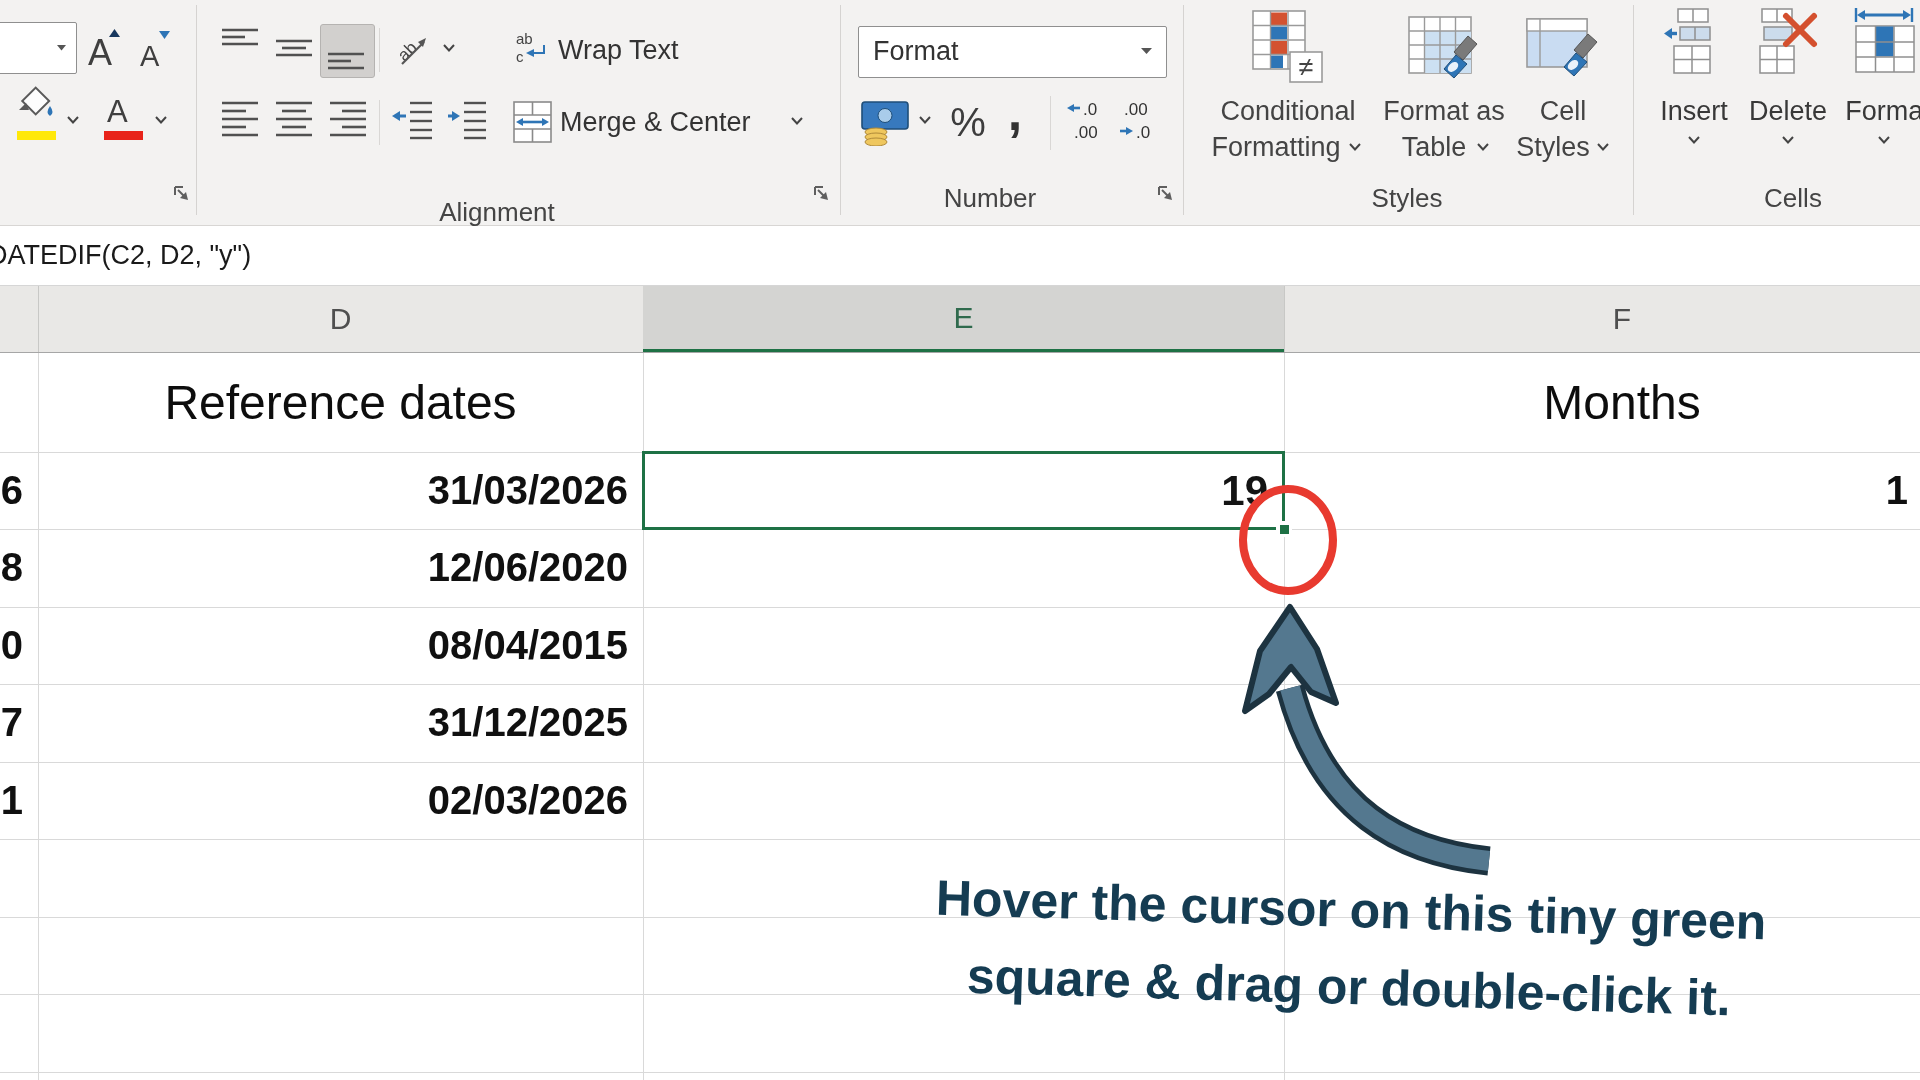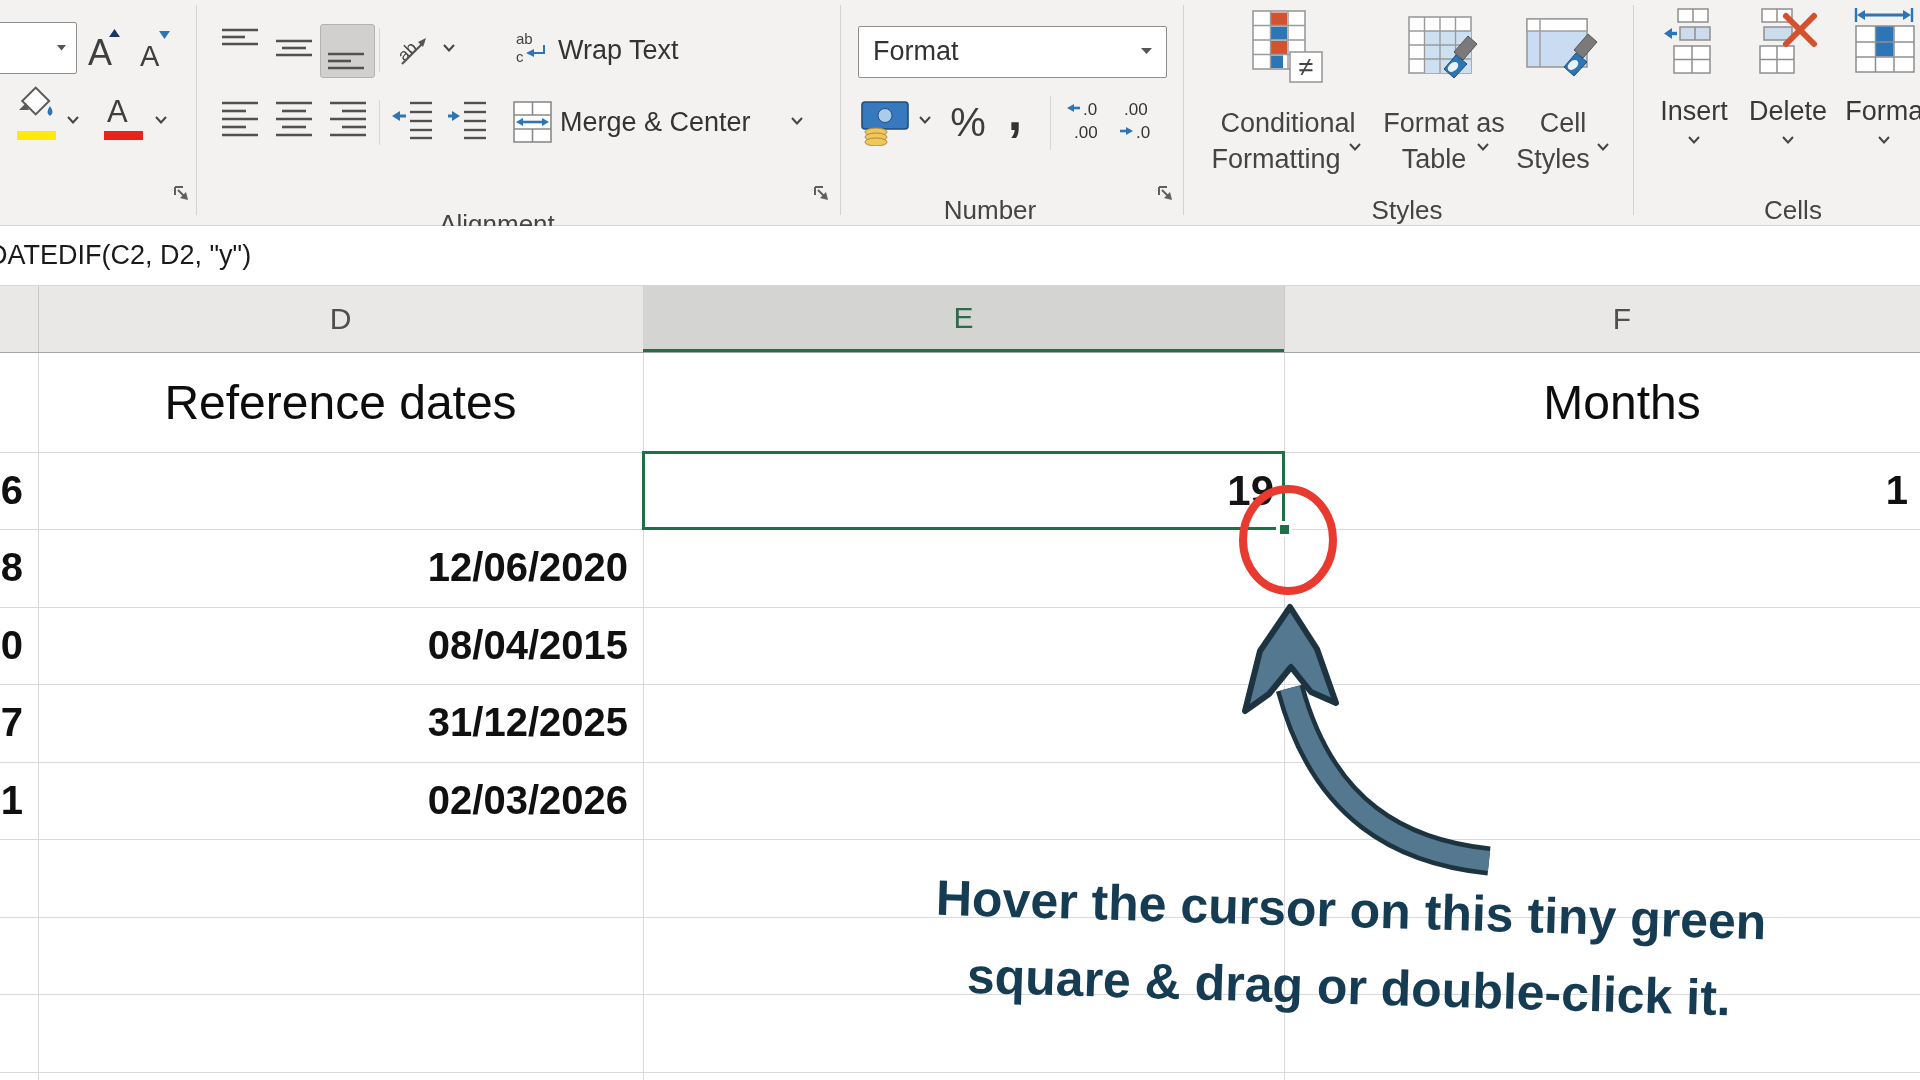--- a/index.html
+++ b/index.html
@@ -3,21 +3,21 @@
 <meta charset="utf-8">
 <style>
   html,body{margin:0;padding:0;background:#888;}
   .screen{position:relative;width:1920px;height:1080px;overflow:hidden;background:#fff;
           font-family:"Liberation Sans",sans-serif;color:#222;}
   .abs{position:absolute;}
   
   .ribbon{position:absolute;left:0;top:0;width:1920px;height:225px;background:#f3f2f1;border-bottom:1px solid #d8d6d4;}
   .gdiv{position:absolute;top:5px;height:210px;width:1px;background:#d5d3d1;}
   .subdiv{position:absolute;width:1px;background:#d9d7d5;}
-  .rlabel{position:absolute;font-size:26px;color:#444;text-align:center;margin-top:12px;}
+  .rlabel{position:absolute;font-size:26px;color:#444;text-align:center;}
   .rtext{position:absolute;font-size:27px;color:#333;}
   .combo{position:absolute;background:#fff;border:1px solid #8f8f8f;border-radius:2px;}
   .btnbig{position:absolute;text-align:center;font-size:27px;color:#383838;}
   .colorbar{position:absolute;height:9px;}
   .glyphA{position:absolute;color:#3f3f3f;}
   .selbox{position:absolute;background:#d2d0ce;border:1px solid #b5b3b1;border-radius:3px;}
   
   .fbar{position:absolute;left:0;top:226px;width:1920px;height:59px;background:#fff;border-bottom:1px solid #d6d6d6;}
   .ftext{position:absolute;left:-12px;top:0;height:59px;line-height:59px;font-size:27px;color:#1a1a1a;white-space:pre;}
   
@@ -25,21 +25,21 @@
   .clet{position:absolute;top:0;height:66px;line-height:66px;text-align:center;font-size:30px;color:#4f4f4f;}
   .cheadsep{position:absolute;top:0;height:66px;width:1px;background:#c8c8c6;}
   
   .glh{position:absolute;left:0;width:1920px;height:1px;background:#d9d9d9;}
   .glv{position:absolute;top:353px;height:727px;width:1px;background:#d9d9d9;}
   .hcell{position:absolute;top:353px;height:99px;line-height:99px;text-align:center;
          font-size:48px;font-weight:normal;color:#0d0d0d;}
   .dcell{position:absolute;height:77px;line-height:77px;text-align:right;font-size:40px;font-weight:bold;color:#101010;}
   .ccell{position:absolute;left:-4px;width:27px;height:77px;line-height:77px;text-align:right;font-size:40px;font-weight:bold;color:#101010;}
   .selcell{position:absolute;left:642px;top:451px;width:643px;height:79px;border:3px solid #1E7145;box-sizing:border-box;}
-  .selval{display:block;height:70px;line-height:73px;text-align:right;padding-right:8px;font-size:42px;font-weight:bold;color:#141414;}
+  .selval{display:block;height:70px;line-height:73px;text-align:right;padding-right:14px;font-size:42px;font-weight:bold;color:#141414;}
   .handle-w{position:absolute;left:1276px;top:521px;width:16px;height:16px;background:#fff;}
   .handle-g{position:absolute;left:1280px;top:525px;width:9px;height:9px;background:#1E7145;}
   
   .overlay{position:absolute;left:0;top:0;pointer-events:none;}
   .note{position:absolute;left:840px;top:872px;width:1020px;text-align:center;
         font-size:50px;line-height:77px;font-weight:bold;color:#153C52;transform:rotate(1.7deg);}
   svg text{font-family:"Liberation Sans",sans-serif;}
 </style>
 </head>
 <body>
@@ -376,20 +376,21 @@
 
   <div class="hcell" style="left:38px;width:605px">Reference dates</div>
   <div class="hcell" style="left:1284px;width:676px">Months</div>
 
   <div class="ccell" style="top:452px">6</div>
   <div class="ccell" style="top:529px">8</div>
   <div class="ccell" style="top:607px">0</div>
   <div class="ccell" style="top:684px">7</div>
   <div class="ccell" style="top:762px">1</div>
 
+  <div class="dcell" style="left:38px;top:452px;width:590px">31/03/2026</div>
   <div class="dcell" style="left:38px;top:529px;width:590px">12/06/2020</div>
   <div class="dcell" style="left:38px;top:607px;width:590px">08/04/2015</div>
   <div class="dcell" style="left:38px;top:684px;width:590px">31/12/2025</div>
   <div class="dcell" style="left:38px;top:762px;width:590px">02/03/2026</div>
 
   <div class="dcell" style="left:1284px;top:452px;width:624px">1</div>
 
   <div class="selcell">
     <span class="selval">19</span>
   </div>

